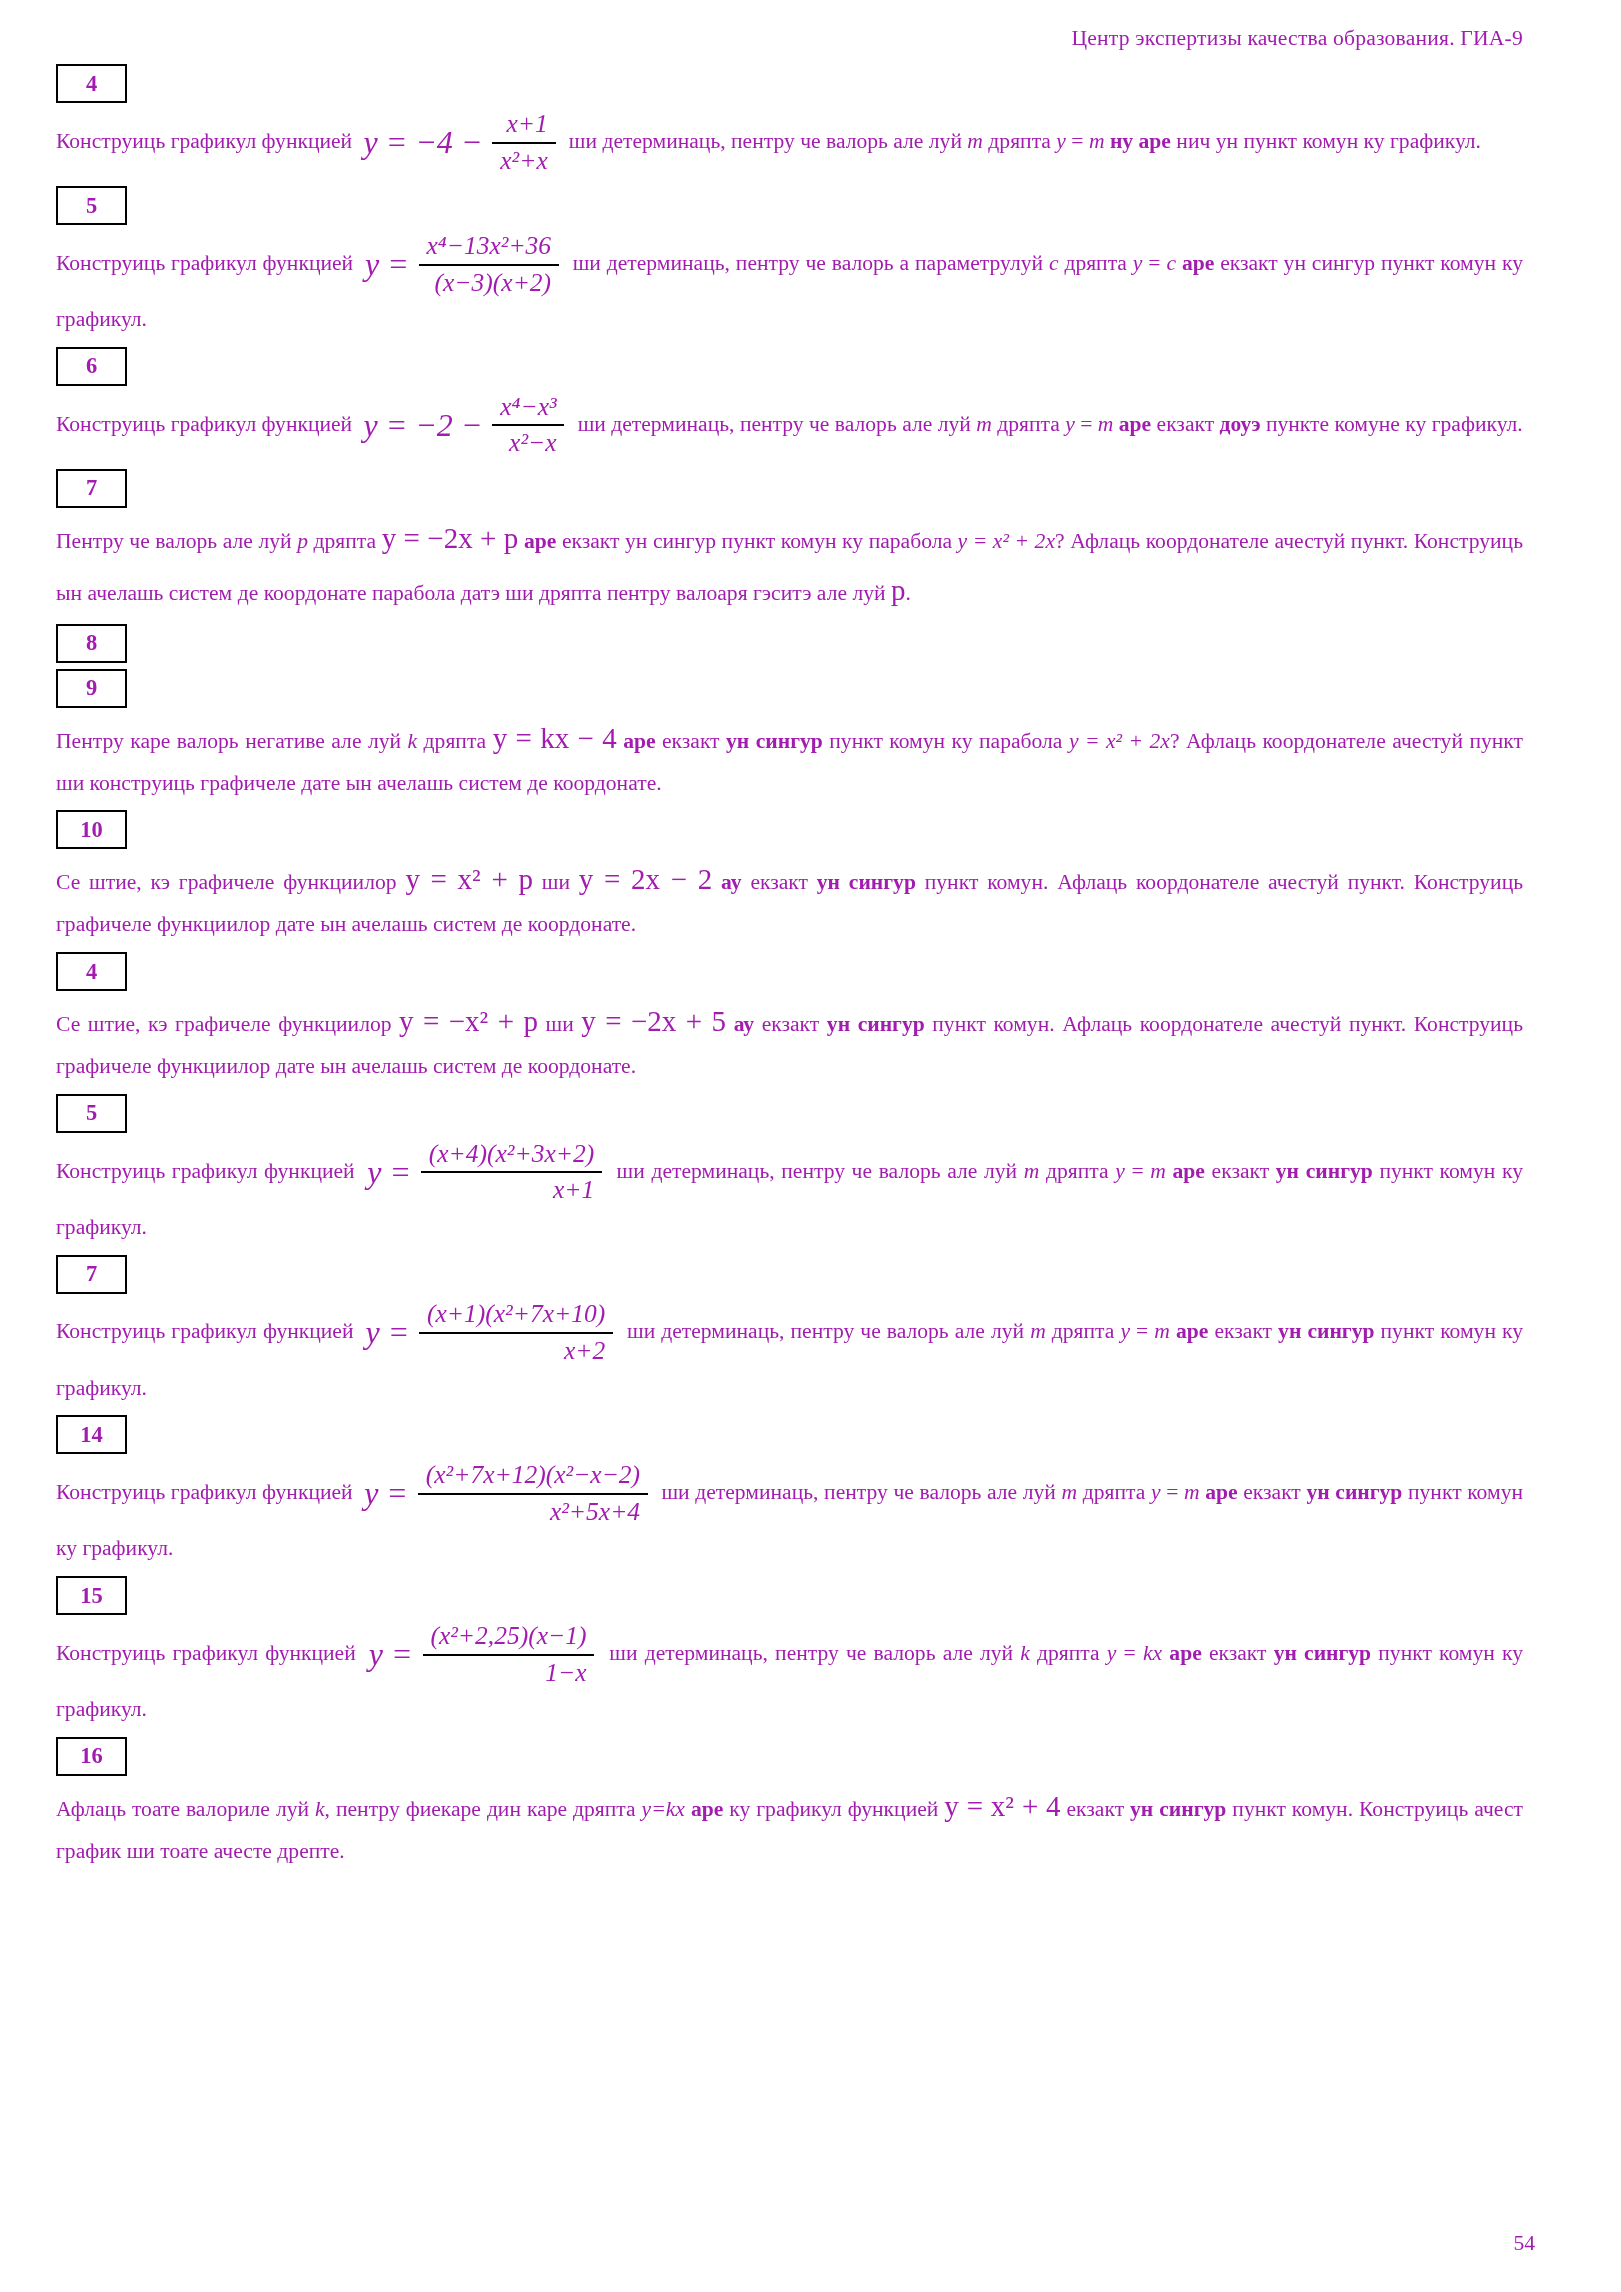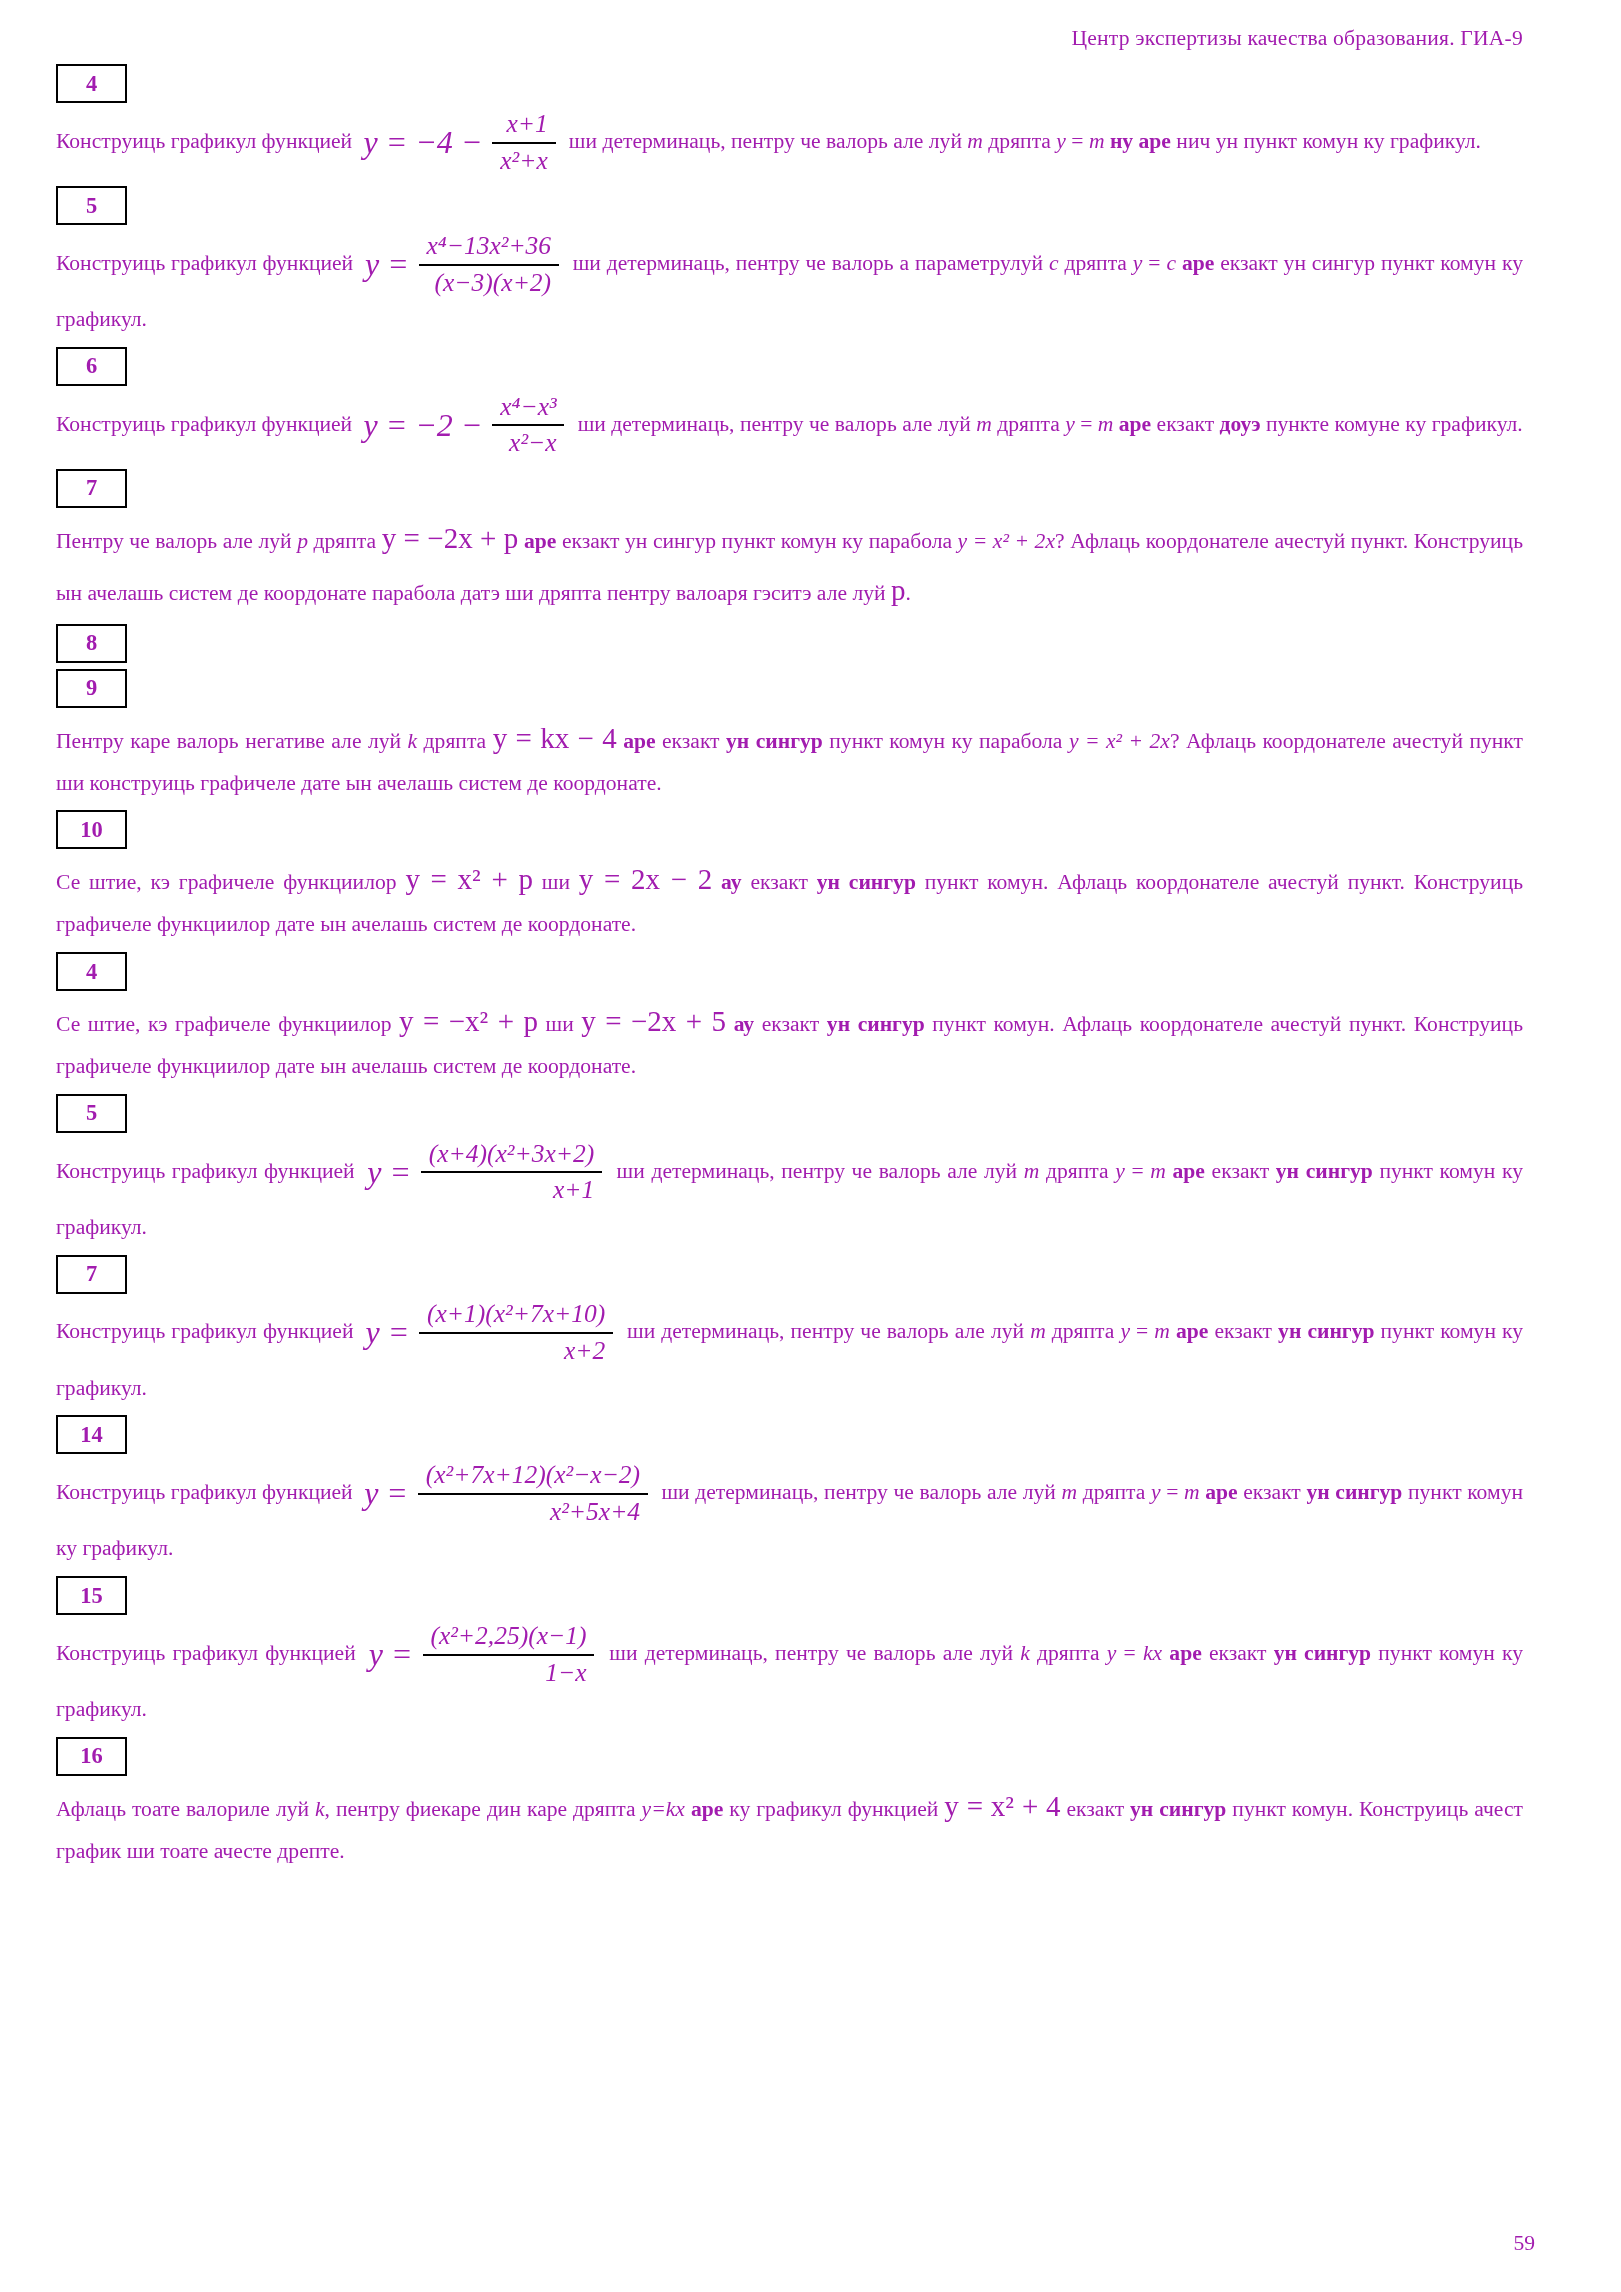--- a/index.html
+++ b/index.html
@@ -151,15 +151,15 @@
         <p class="ptext"><span class="rn">Конструиць графикул функцией </span><span class="formula"><span class="fpre">y = </span><span class="frac"><span class="fnum">(x²+2,25)(x−1)</span><span class="fden">1−x</span></span></span><span class="rn"> ши детерминаць, пентру че валорь але луй </span><span class="ri">k</span><span class="rn"> дряпта </span><span class="ri">y</span><span class="rn"> = </span><span class="ri">kx</span><span class="rn"> </span><span class="rb">аре</span><span class="rn"> екзакт </span><span class="rb">ун сингур</span><span class="rn"> пункт комун ку графикул.</span></p>
       </section>
       <section class="problem">
         <div class="num-box">
           <span>16</span>
         </div>
         <p class="ptext"><span class="rn">Афлаць тоате валориле луй </span><span class="ri">k</span><span class="rn">, пентру фиекаре дин каре дряпта </span><span class="ri">y=kx</span><span class="rn"> </span><span class="rb">аре</span><span class="rn"> ку графикул функцией </span><span class="rf">y = x² + 4</span><span class="rn"> екзакт </span><span class="rb">ун сингур</span><span class="rn"> пункт комун. Конструиць ачест график ши тоате ачесте дрепте.</span></p>
       </section>
     </div>
 
-  <div class="page-number">59</div>
+  <div class="page-number">54</div>
 </div>
 
 
 </body></html>

